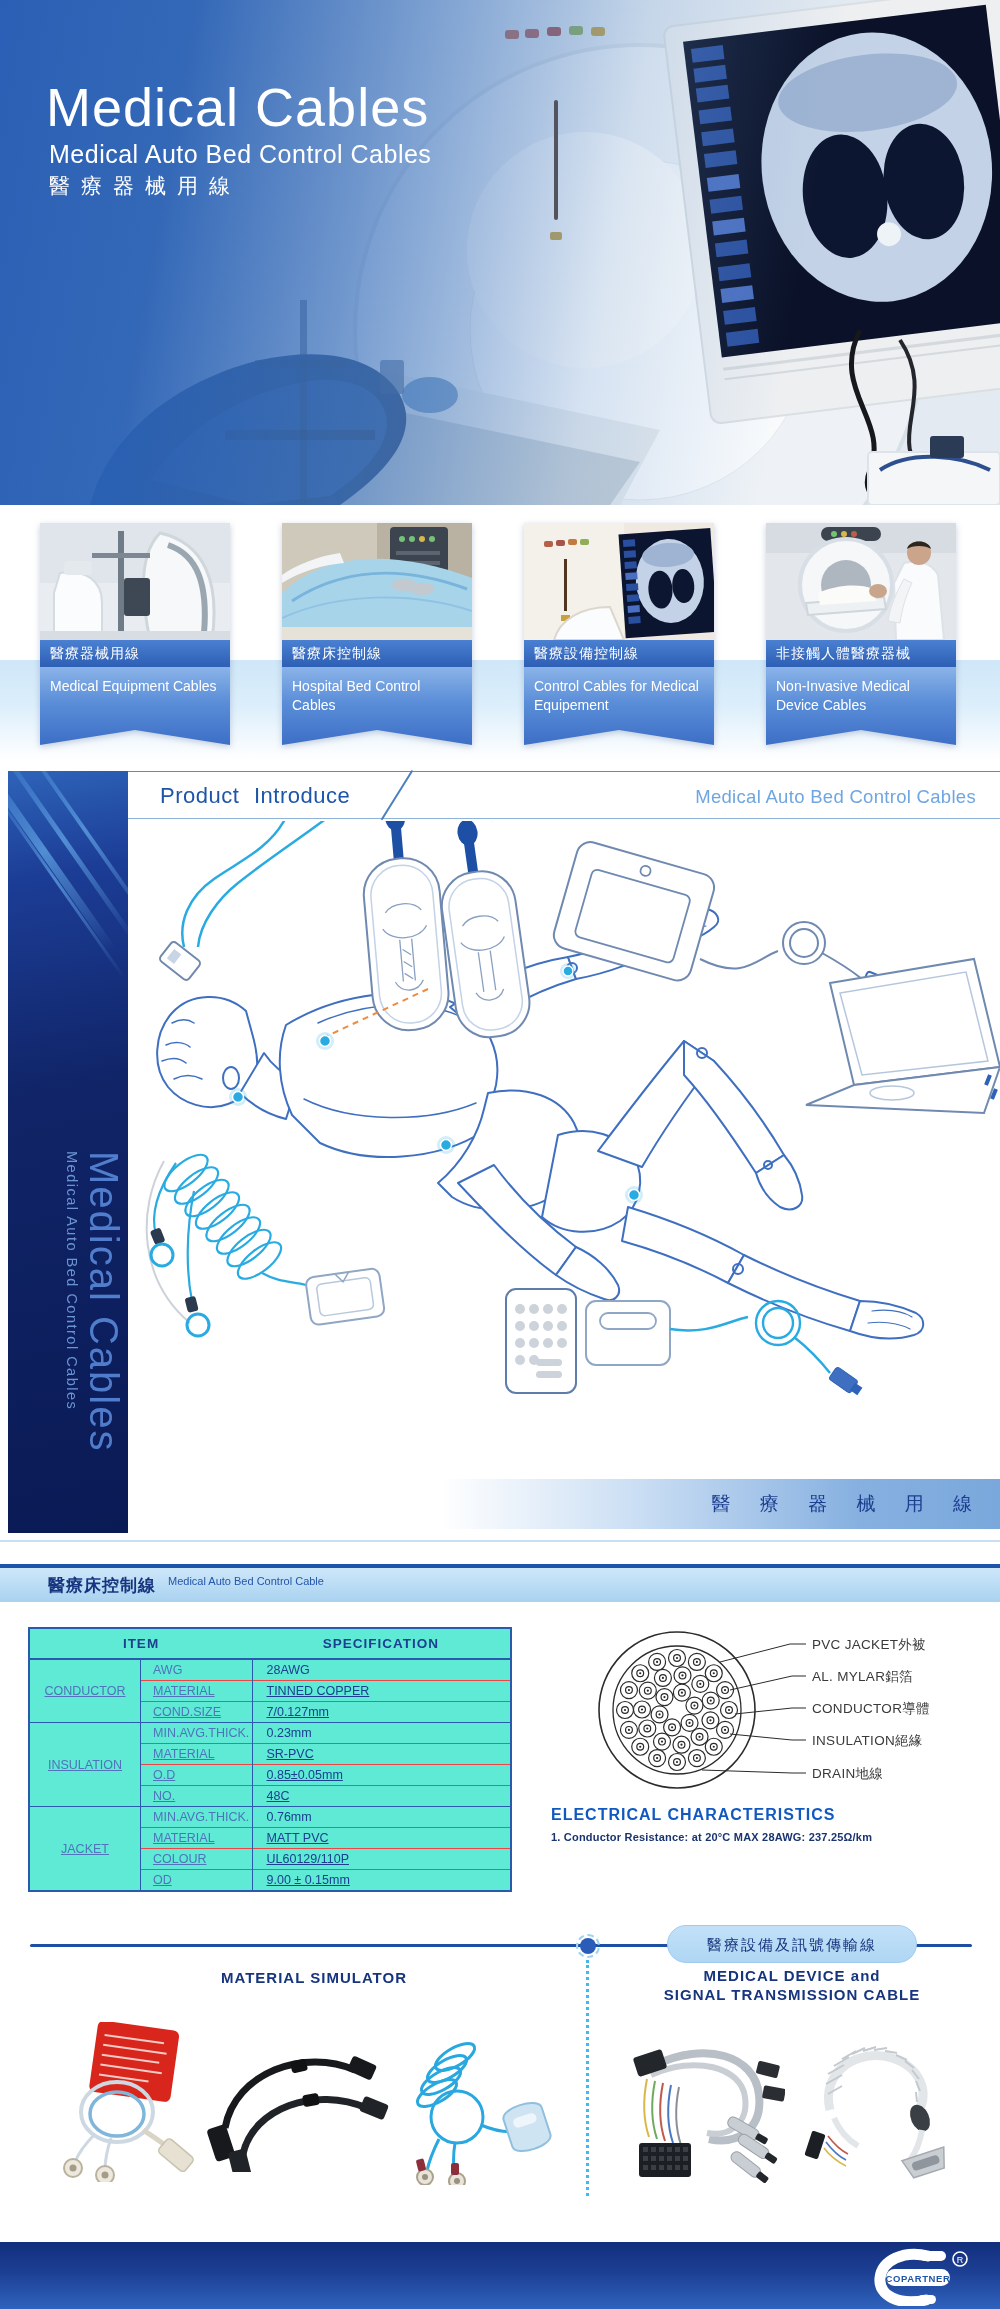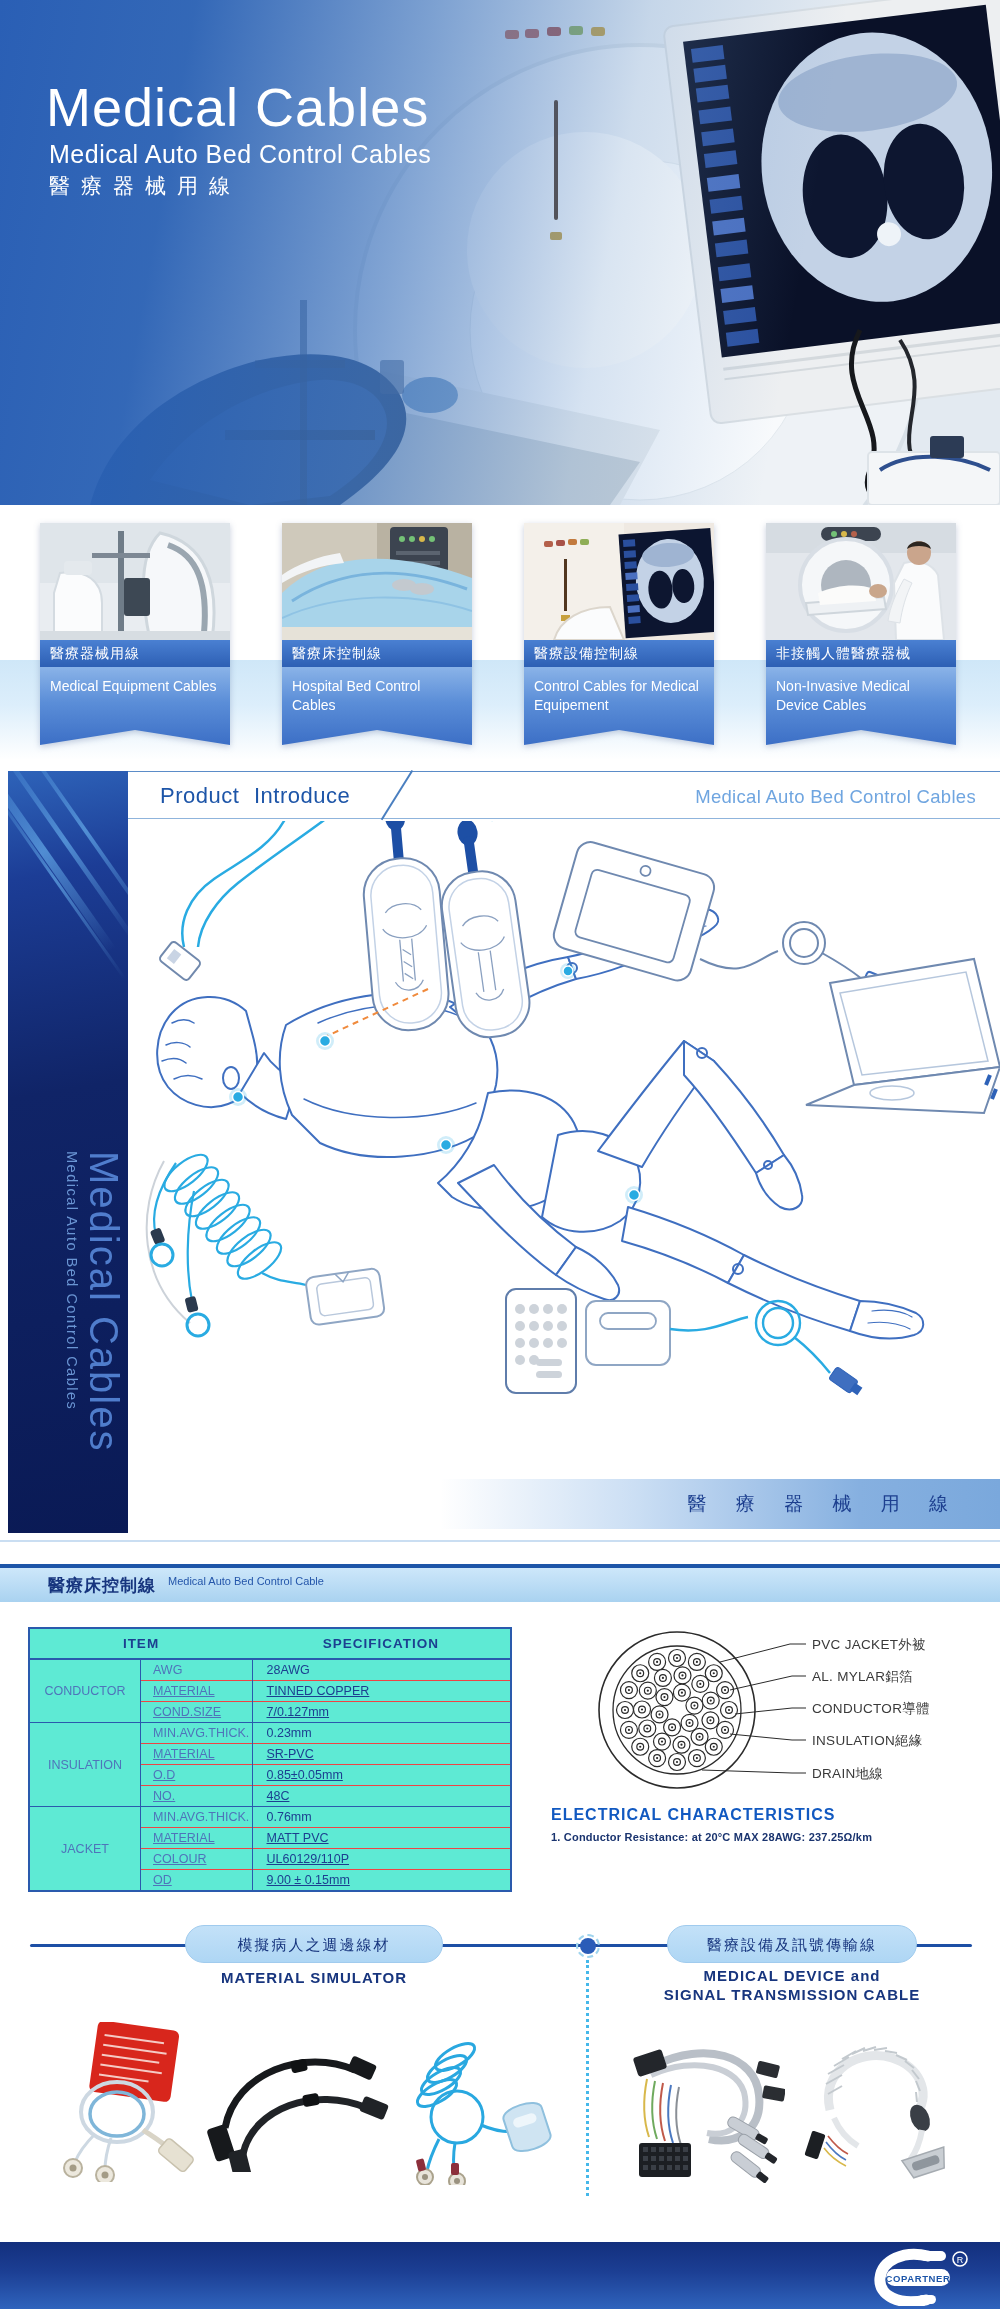--- a/index.html
+++ b/index.html
@@ -37,33 +37,33 @@
   .sidebar-rot{position:absolute;left:118px;top:380px;transform:rotate(90deg);transform-origin:0 0;white-space:nowrap;}
   .sidebar-big{font-size:40px;letter-spacing:2px;color:rgba(86,134,214,.92);font-weight:400;line-height:44px;}
   .sidebar-small{font-size:14.5px;letter-spacing:1.5px;color:rgba(116,162,224,.9);line-height:20px;}
   .intro-head{position:absolute;left:128px;top:0;width:872px;height:48px;background:#ffffff;
     border-top:1px solid #5b8cc8;border-bottom:1px solid #8fb4dc;box-sizing:border-box;}
   .intro-title{position:absolute;left:32px;top:11px;color:#1d55a8;font-size:22px;font-weight:500;word-spacing:8px;letter-spacing:.5px;}
   .intro-slash{position:absolute;left:268px;top:-6px;width:1.5px;height:58px;background:#4a7fc0;transform:rotate(32deg);}
   .intro-right{position:absolute;right:24px;top:14px;color:#6fa5e0;font-size:18.5px;letter-spacing:.3px;}
   .intro-ribbon{position:absolute;left:440px;top:708px;width:560px;height:50px;
     background:linear-gradient(90deg,rgba(207,226,245,0) 0%,rgba(175,205,238,.65) 35%,#86b0e0 75%,#7aa8dc 100%);
-    color:#1d3f8f;font-size:19px;letter-spacing:12px;line-height:50px;text-align:right;padding-right:40px;box-sizing:border-box;}
+    color:#1d3f8f;font-size:19px;letter-spacing:12px;line-height:50px;text-align:right;padding-right:16px;box-sizing:border-box;}
   .intro-rule{left:0;top:1540px;width:1000px;height:2px;background:#cadef2;}
 
   
   .spec-border{left:0;top:1564px;width:1000px;height:4px;background:#1d55a8;}
   .spec-band{left:0;top:1568px;width:1000px;height:34px;background:linear-gradient(180deg,#cde7fa,#a9d2f0);}
   .spec-band-zh{position:absolute;left:48px;top:6px;color:#17357e;font-size:17px;font-weight:bold;letter-spacing:1px;}
   .spec-band-en{position:absolute;left:168px;top:7px;color:#2456aa;font-size:11px;}
   table.spec{position:absolute;left:28px;top:1627px;width:476px;border-collapse:collapse;table-layout:fixed;
     border:2px solid #2a5aad;background:#5eead4;}
   table.spec th{height:27px;color:#1c3f90;font-size:13.5px;letter-spacing:1px;border-bottom:2px solid #2a5aad;font-weight:bold;}
   table.spec td{height:20px;font-size:12.5px;padding:0;}
-  td.gname{color:#4f74ba;text-align:center;border-right:1.5px solid #2a5aad;font-size:13px;}
+  td.gname{color:#4f74ba;text-align:center;border-right:1.5px solid #2a5aad;font-size:13px;text-decoration:underline;}
   td.k{color:#4f74ba;padding-left:12px !important;border-right:1.5px solid #2a5aad;}
   td.v{color:#1c3f90;padding-left:14px !important;}
   tr.sep td{border-top:1px solid #ef4444;text-decoration:underline;}
   tr.gsep td{border-top:1.5px solid #2a5aad;}
   .elec-title{left:551px;top:1806px;color:#1159c1;font-size:16px;font-weight:bold;letter-spacing:1px;}
   .elec-note{left:551px;top:1831px;color:#1a346f;font-size:11px;font-weight:600;letter-spacing:.2px;}
 
   
   .hr-navy{left:30px;top:1944px;width:942px;height:3px;background:#1d4fa5;border-radius:2px;}
   .pill{top:1925px;height:38px;background:linear-gradient(180deg,#c3e1f8,#aed6f4);border:1px solid #a0cbee;border-radius:20px;
@@ -650,21 +650,20 @@
       <text x="260" y="91">CONDUCTOR導體</text>
       <text x="260" y="123">INSULATION絕緣</text>
       <text x="260" y="156">DRAIN地線</text>
     </g>
   </svg>
 
   <div class="abs elec-title">ELECTRICAL  CHARACTERISTICS</div>
   <div class="abs elec-note">1. Conductor Resistance:  at 20°C MAX 28AWG: 237.25Ω/km</div>
 
   <div class="abs hr-navy"></div>
-  <div class="abs pill" style="left:185px;width:258px">模擬病人之週邊線材</div>
   <div class="abs pill" style="left:667px;width:250px">醫療設備及訊號傳輸線</div>
   <div class="abs junction"></div>
   <div class="abs dotline"></div>
   <div class="abs sec-title" style="left:164px;top:1968px;width:300px">MATERIAL SIMULATOR</div>
   <div class="abs sec-title" style="left:642px;top:1966px;width:300px">
     <div>MEDICAL DEVICE and</div>
     <div>SIGNAL TRANSMISSION CABLE</div>
   </div>
 
   <svg class="abs" style="left:55px;top:2022px" width="140" height="160" viewBox="0 0 140 160">

